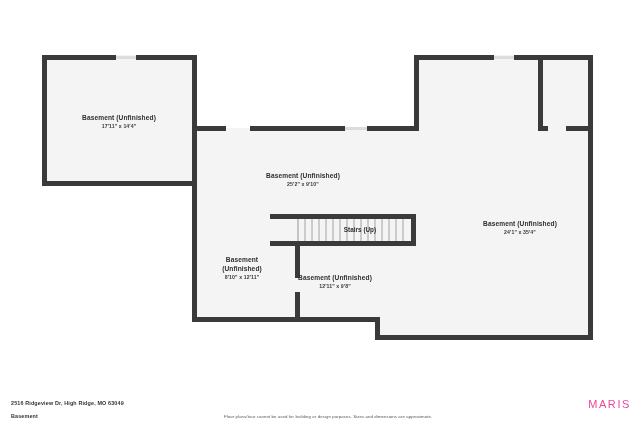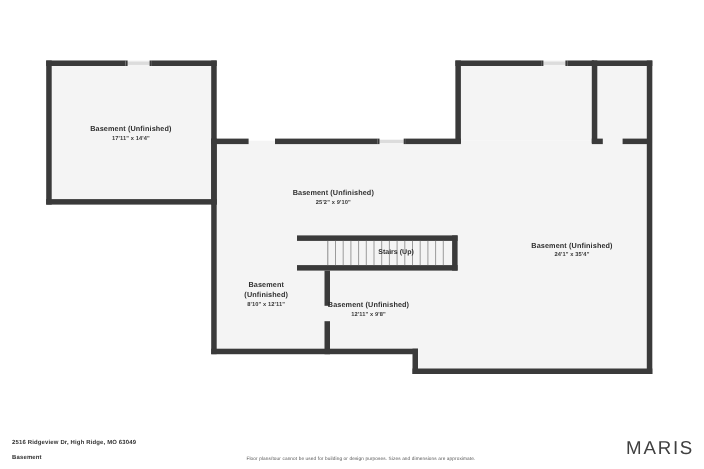--- a/index.html
+++ b/index.html
@@ -103,23 +103,23 @@
     top: 24px;
     font-size: 4.3px;
     color: #555555;
     letter-spacing: 0.1px;
     white-space: nowrap;
   }
   .footer-brand {
     position: absolute;
     right: 9px;
     top: 8px;
-    font-size: 17px;
+    font-size: 11px;
     letter-spacing: 1.6px;
-    color: #404040;
+    color: #ec4899;
     font-weight: normal;
     white-space: nowrap;
   }
 </style>
 </head>
 <body>
 
 <div class="plan-canvas">
 
   <svg class="plan-svg" width="640" height="390" viewBox="0 0 640 390">

